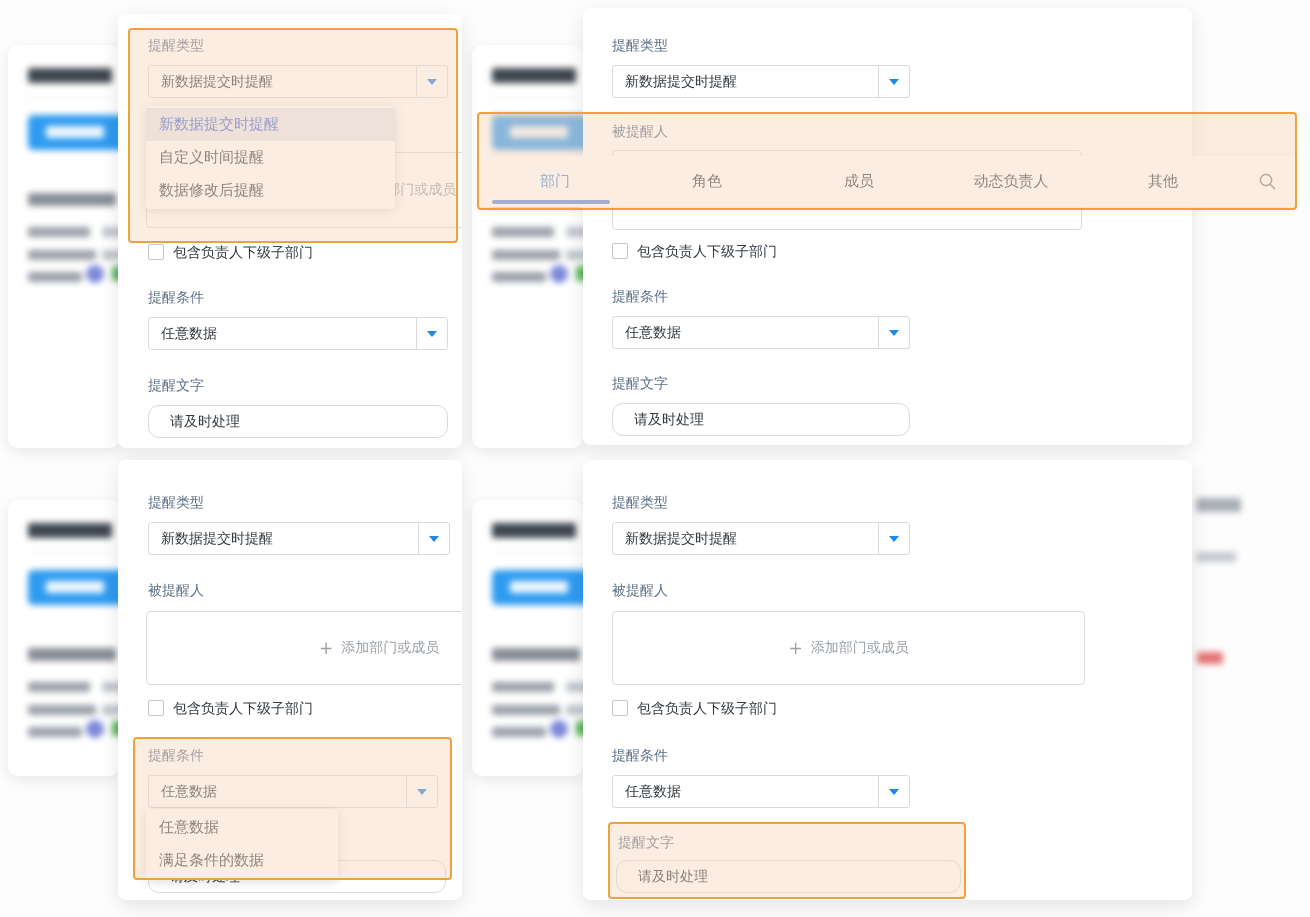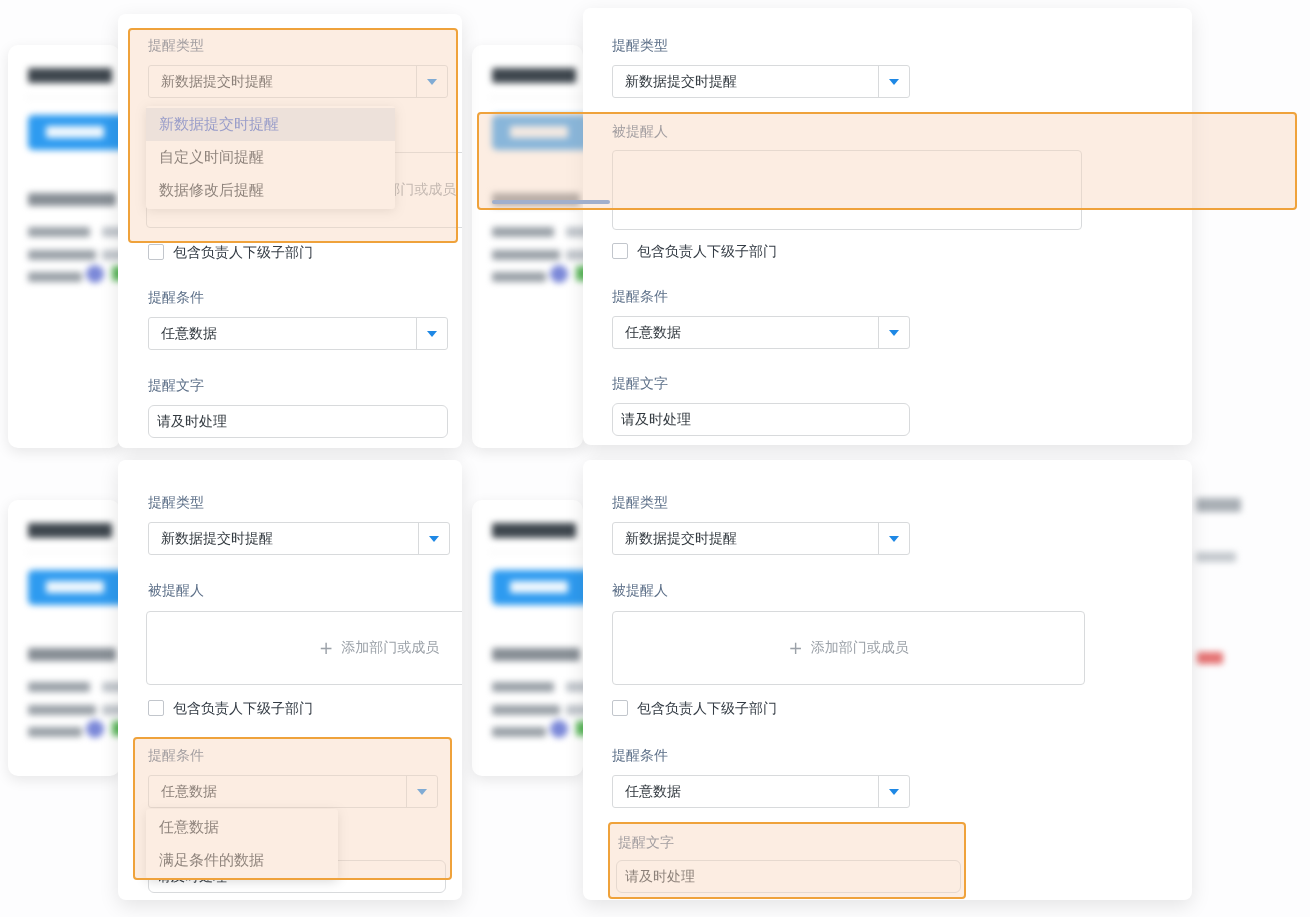--- a/index.html
+++ b/index.html
@@ -20,22 +20,22 @@
 
   
   .card{position:absolute;background:#fff;border-radius:8px;box-shadow:0 6px 20px rgba(0,0,0,.10);overflow:hidden;z-index:1;}
 
   .lbl{position:absolute;font-size:14px;color:#5c6f88;white-space:nowrap;}
   .select{position:absolute;height:33px;background:#fff;border:1px solid #d8dadc;border-radius:3px;
           display:flex;align-items:center;box-sizing:border-box;}
   .select .txt{flex:1;padding:0 12px;font-size:14px;color:#333a40;white-space:nowrap;overflow:hidden;}
   .caret-zone{width:30px;align-self:stretch;border-left:1px solid #d8dadc;display:flex;align-items:center;justify-content:center;}
   .caret{width:0;height:0;border-left:5px solid transparent;border-right:5px solid transparent;border-top:6px solid #1e88e5;}
-  .input{position:absolute;height:33px;background:#fff;border:1px solid #d8dadc;border-radius:6px;
-         display:flex;align-items:center;box-sizing:border-box;font-size:14px;color:#333a40;padding:0 8px;white-space:nowrap;}
+  .input{position:absolute;height:33px;background:#fff;border:1px solid #d8dadc;border-radius:11px;
+         display:flex;align-items:center;box-sizing:border-box;font-size:14px;color:#333a40;padding:0 21px;white-space:nowrap;}
   .addbox{position:absolute;border:1px solid #d8dadc;border-radius:4px;background:#fff;box-sizing:border-box;
           display:flex;align-items:center;justify-content:center;color:#9ba1a8;font-size:14px;white-space:nowrap;}
   .addbox .plus{font-size:17px;margin-right:8px;color:#9ba1a8;}
   .checkrow{position:absolute;display:flex;font-size:14px;color:#333b44;white-space:nowrap;}
   .checkbox{width:14px;height:14px;border:1px solid #c2c6cc;border-radius:2px;margin-right:9px;background:#fff;flex:none;}
   .dropdown{position:absolute;background:#fff;border-radius:3px;box-shadow:0 2px 12px rgba(0,0,0,.16);z-index:2;padding:2px 0;box-sizing:border-box;}
   .opt{height:33px;display:flex;align-items:center;padding:0 13px;font-size:15px;color:#3a4147;white-space:nowrap;}
   .opt.sel{background:#e4e9f1;color:#4d6fd2;}
   .roundbox{position:absolute;border:1px solid #d8dadc;border-radius:4px;background:#fff;box-sizing:border-box;}
 
@@ -187,20 +187,33 @@
     <div class="select" style="left:29px;top:308px;width:298px">
       <span class="txt">任意数据</span>
       <span class="caret-zone">
           <i class="caret"></i>
         </span>
     </div>
     <div class="lbl" style="left:29px;top:367px">提醒文字</div>
     <div class="input" style="left:29px;top:395px;width:298px">请及时处理</div>
   </div>
 
+  <div class="tabpanel" style="left:479px;top:156px;width:816px;height:51px">
+    <div class="tab active">部门</div>
+    <div class="tab">角色</div>
+    <div class="tab">成员</div>
+    <div class="tab">动态负责人</div>
+    <div class="tab">其他</div>
+    <div class="searchcell">
+      <svg width="19" height="19" viewBox="0 0 19 19">
+        <circle cx="8" cy="8" r="5.6" fill="none" stroke="#8d8d8d" stroke-width="1.6"></circle>
+        <line x1="12.2" y1="12.2" x2="16.6" y2="16.6" stroke="#8d8d8d" stroke-width="1.6" stroke-linecap="round"></line>
+      </svg>
+    </div>
+  </div>
   <div class="underline" style="left:492px;top:200px;width:118px"></div>
   <div class="overlay" style="left:477px;top:112px;width:820px;height:98px"></div>
 
   <div class="card" style="left:118px;top:460px;width:344px;height:440px">
     <div class="lbl" style="left:30px;top:34px">提醒类型</div>
     <div class="select" style="left:30px;top:62px;width:302px">
       <span class="txt">新数据提交时提醒</span>
       <span class="caret-zone">
           <i class="caret"></i>
         </span>

